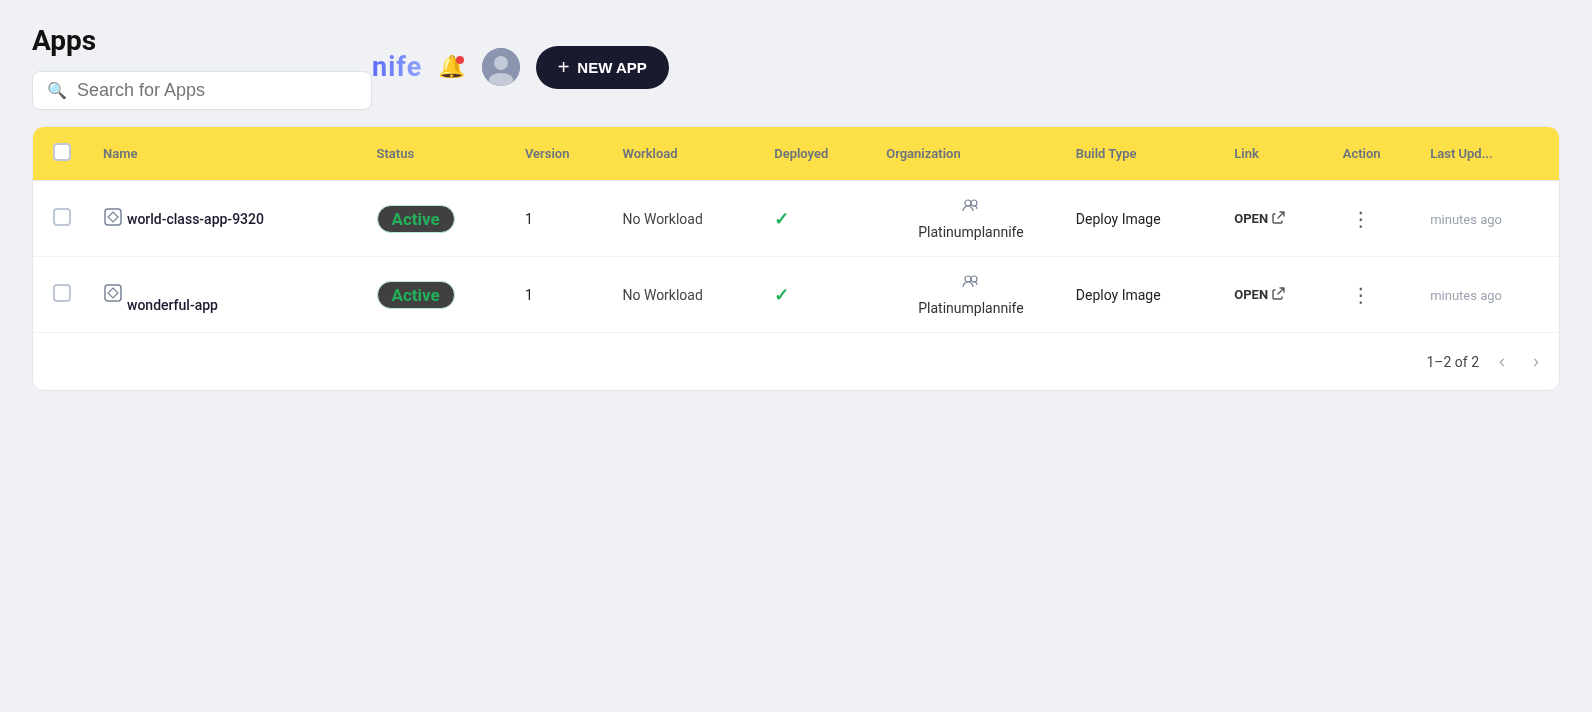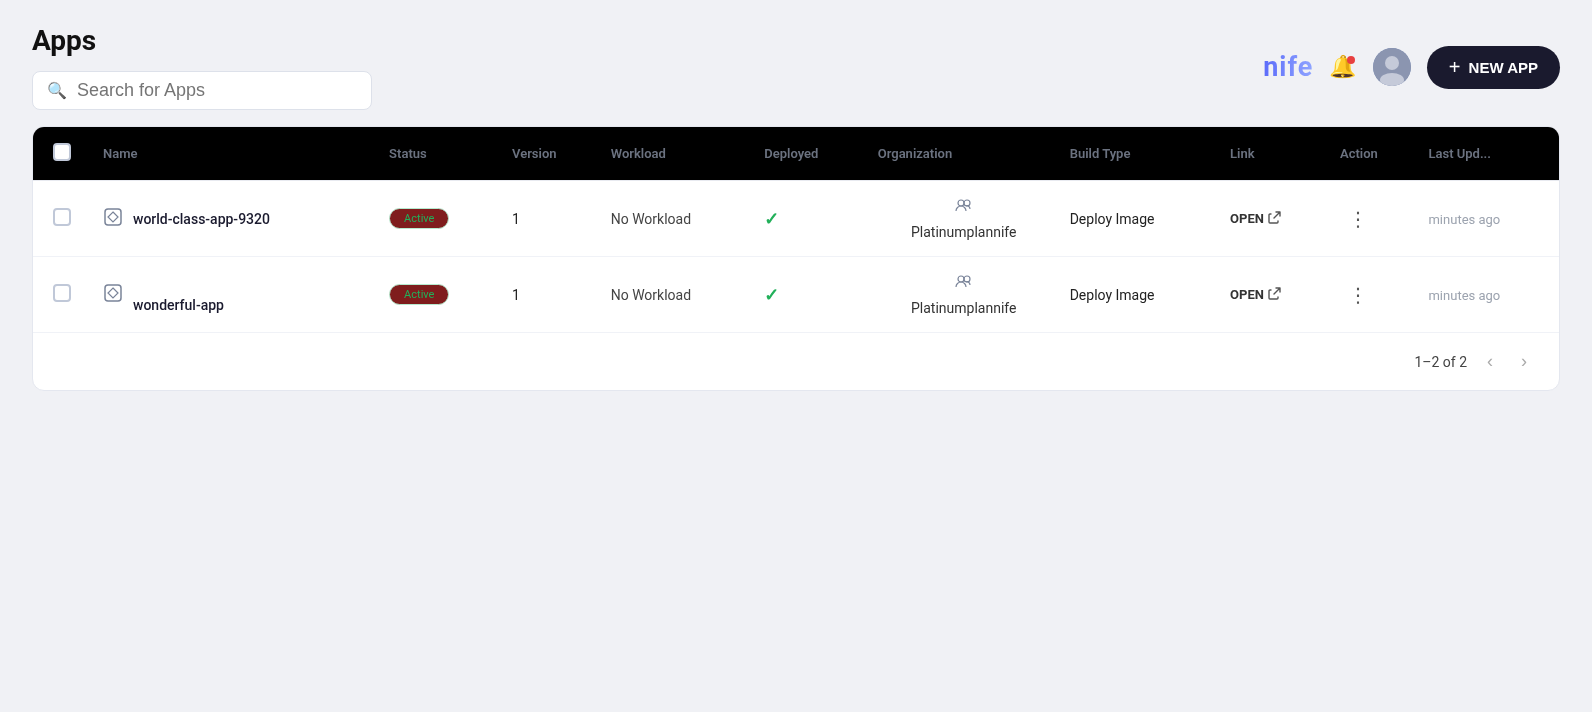--- a/index.html
+++ b/index.html
@@ -5,21 +5,21 @@
     * { box-sizing: border-box; margin: 0; padding: 0; }
     body {
       background: #f0f1f5;
       font-family: -apple-system, BlinkMacSystemFont, 'Segoe UI', Roboto, sans-serif;
       min-height: 712px;
       width: 1592px;
     }
     .header {
       display: flex;
       align-items: center;
-      justify-content: space-between;
+      justify-content: flex-start;
       padding: 24px 32px 16px 32px;
     }
     .header-left {
       display: flex;
       flex-direction: column;
       gap: 14px;
     }
     .page-title {
       font-size: 28px;
       font-weight: 700;
@@ -125,21 +125,21 @@
     }
     .table thead tr {
       border-bottom: 1px solid #e8eaf0;
     }
     .table th {
       padding: 16px 10px;
       text-align: left;
       font-size: 13px;
       font-weight: 600;
       color: #6b7280;
-      background: #000000;
+      background: #fde047;
       white-space: nowrap;
     }
     .table th:first-child {
       padding-left: 20px;
       width: 60px;
     }
     .table td {
       padding: 16px 10px;
       font-size: 14px;
       color: #222;
@@ -158,34 +158,34 @@
       height: 18px;
       border: 2px solid #c0c8d8;
       border-radius: 4px;
       cursor: pointer;
       display: inline-block;
       background: #fff;
     }
     .app-name-cell {
       display: flex;
       align-items: center;
-      gap: 10px;
+      gap: 4px;
     }
     .app-icon {
       font-size: 18px;
       color: #7a8499;
     }
     .status-badge {
-      background: #7f1d1d;
+      background: #404040;
       color: #22b05a;
       border: 1px solid #b6eacf;
       border-radius: 16px;
       padding: 3px 14px;
-      font-size: 11px;
-      font-weight: 400;
+      font-size: 17px;
+      font-weight: 700;
       display: inline-block;
     }
     .check-green {
       color: #22b05a;
       font-size: 18px;
       font-weight: bold;
     }
     .org-cell {
       display: flex;
       align-items: center;
@@ -220,21 +220,21 @@
       border-radius: 4px;
     }
     .timestamp {
       color: #9ca3af;
       font-size: 13px;
     }
     .table-footer {
       display: flex;
       align-items: center;
       justify-content: flex-end;
-      padding: 14px 24px;
+      padding: 14px 12px;
       gap: 12px;
       border-top: 1px solid #f0f2f7;
     }
     .pagination-info {
       font-size: 14px;
       color: #444;
     }
     .page-btn {
       background: none;
       border: none;

